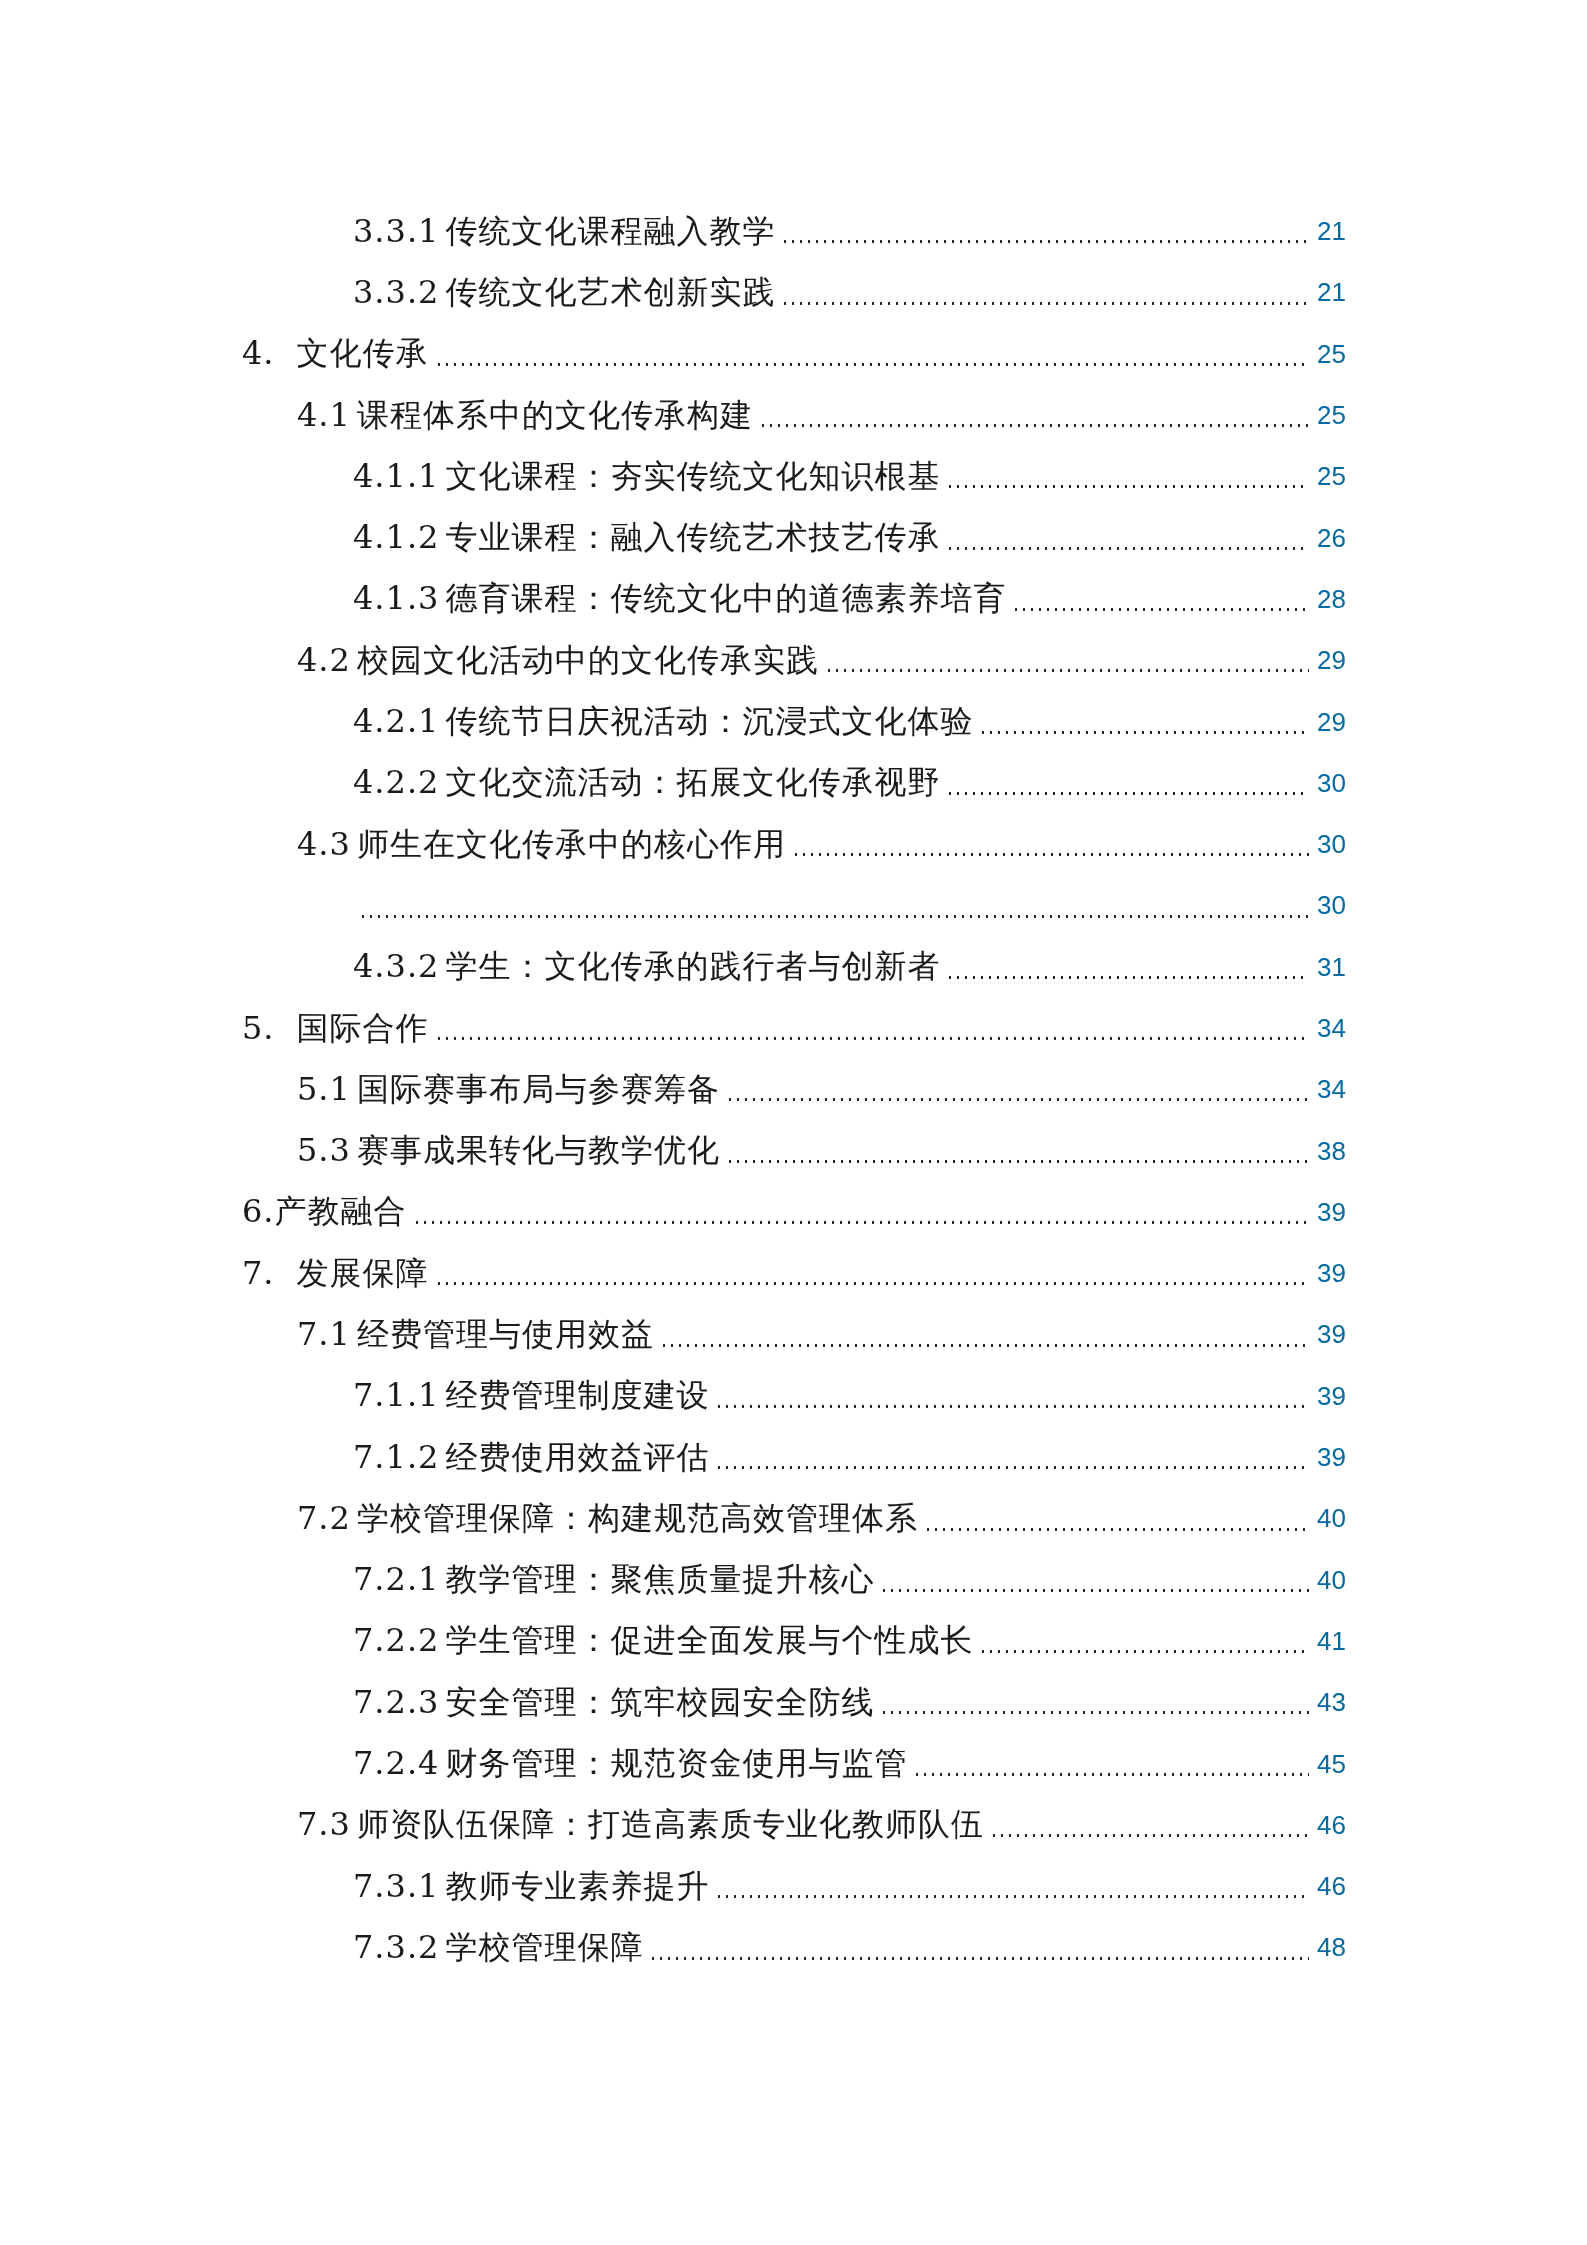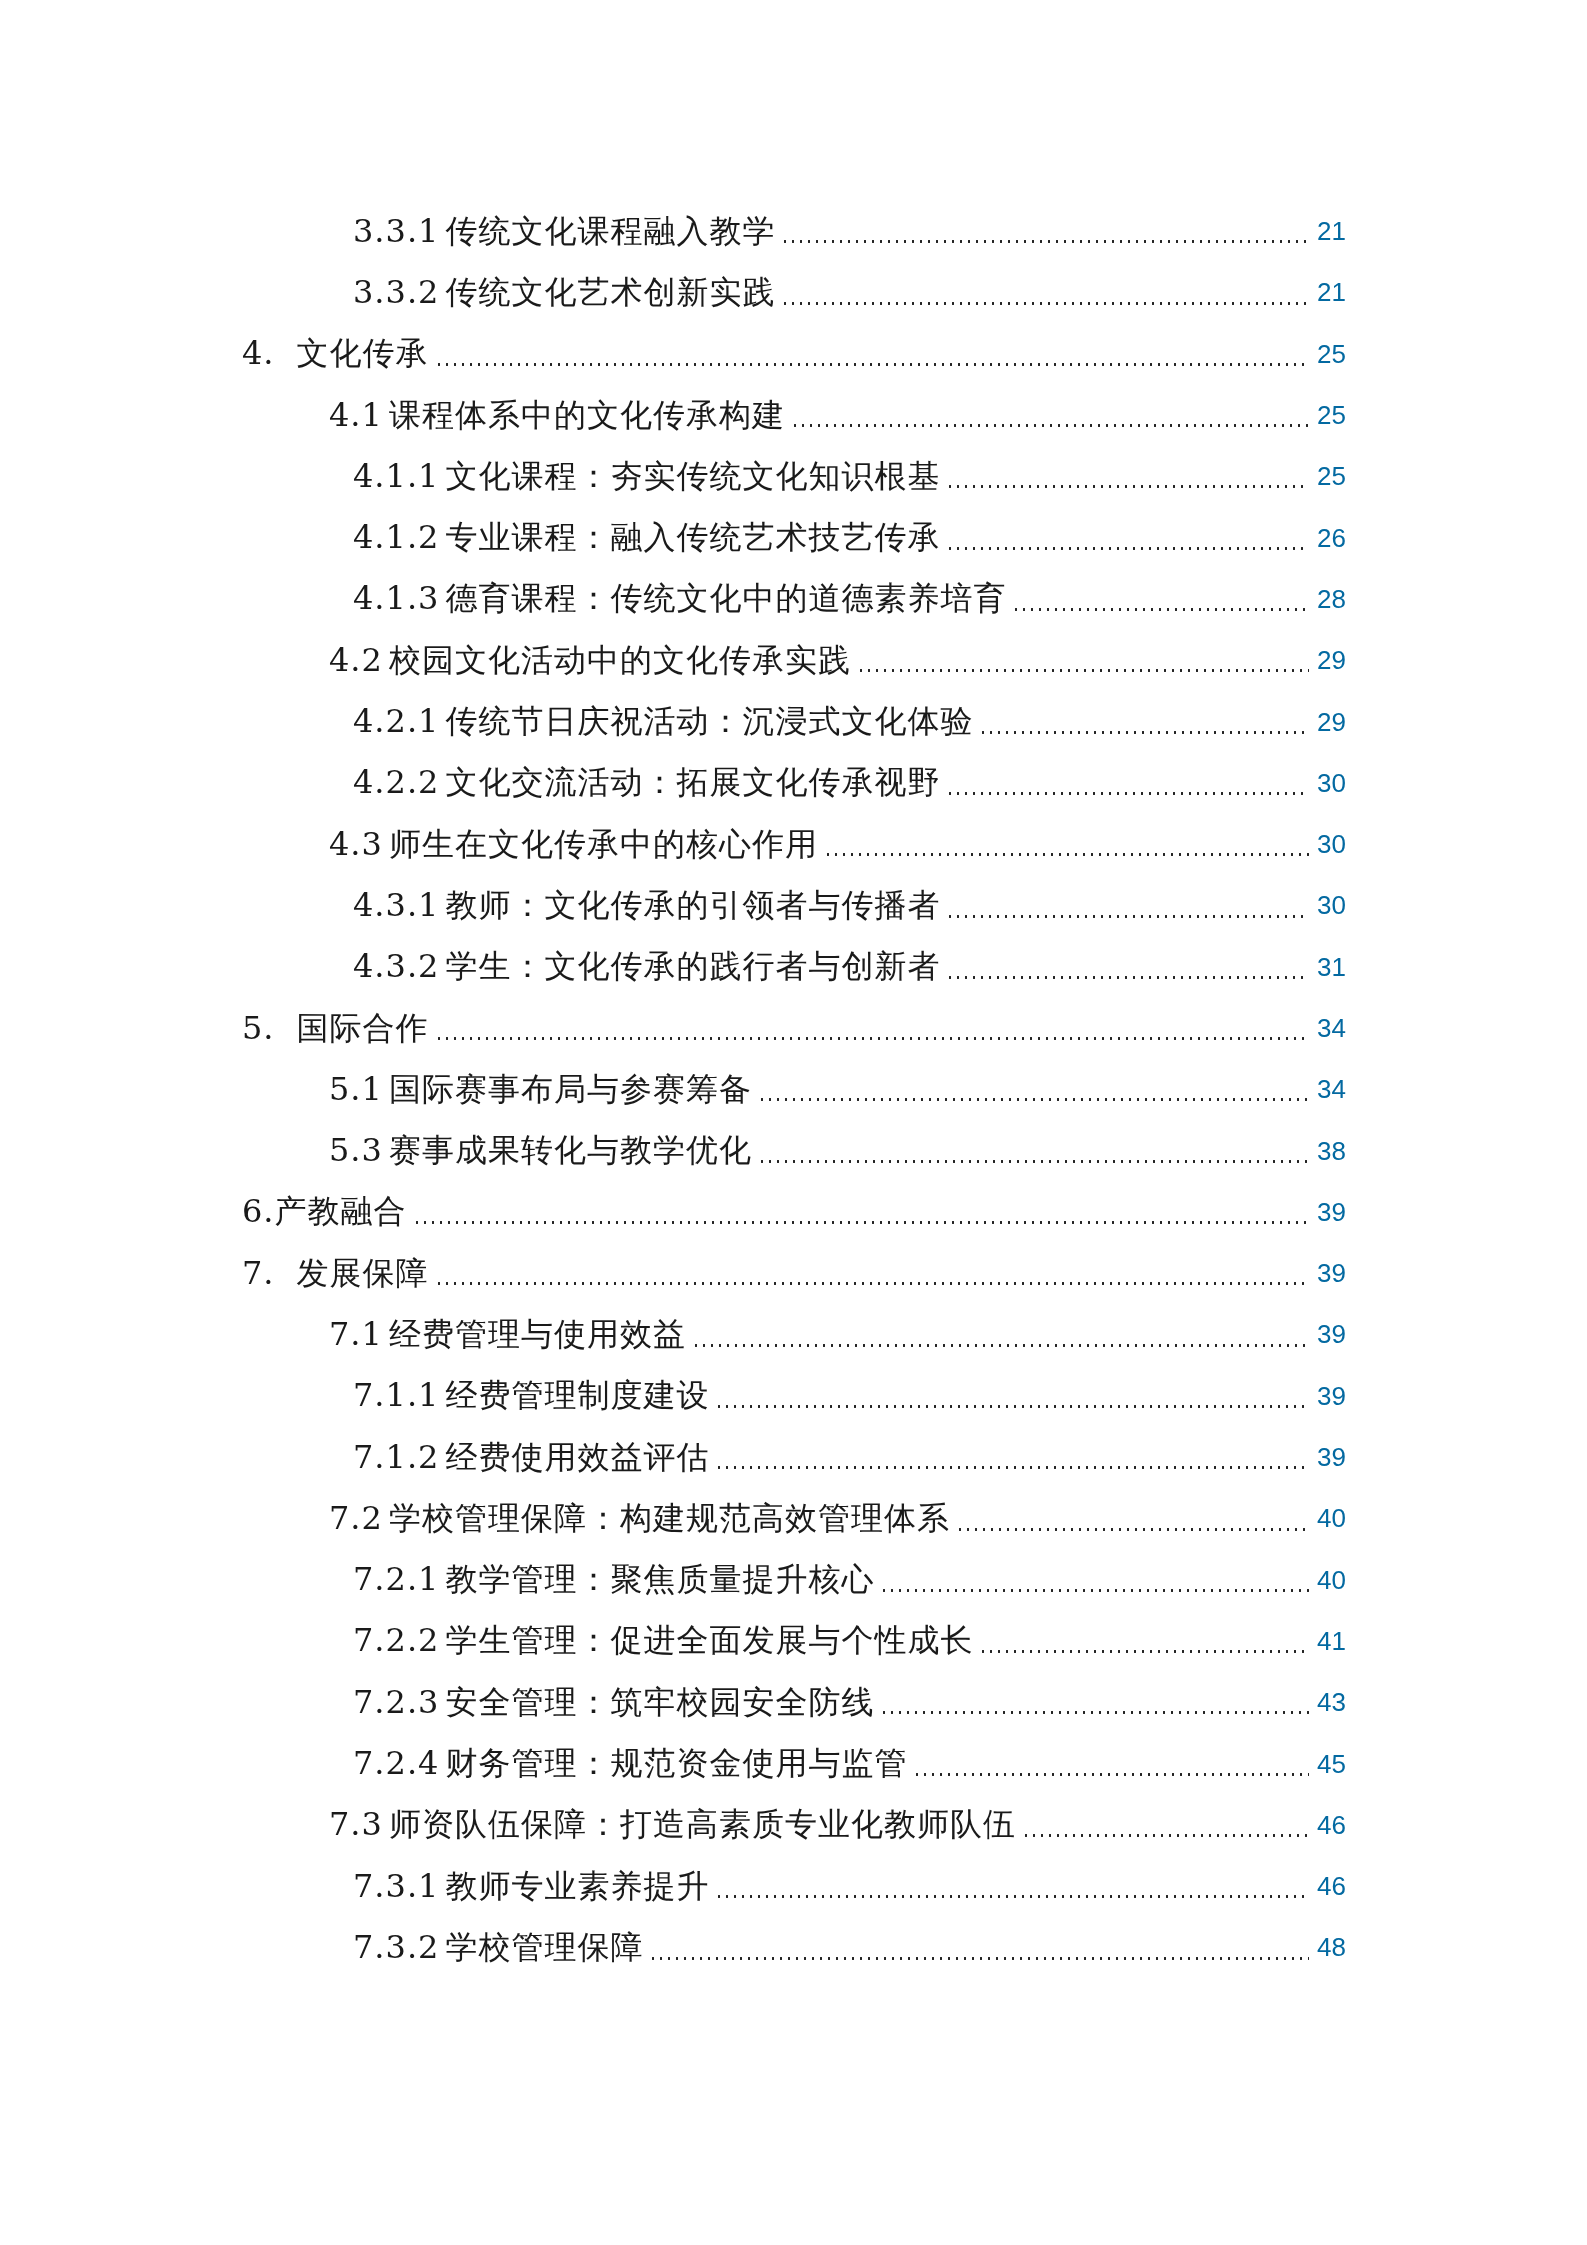--- a/index.html
+++ b/index.html
@@ -8,21 +8,21 @@
   .toc { position: absolute; left: 0; top: 201px; width: 1587px; margin: 0; padding: 0; list-style: none; }
   .toc-row {
     position: relative;
     height: 61.3px;
     display: flex;
     align-items: center;
     box-sizing: border-box;
     padding-right: calc(1587px - 1346px);
   }
   .toc-row.l1 { padding-left: 242px; }
-  .toc-row.l2 { padding-left: 297px; margin-left: 32px; }
+  .toc-row.l2 { padding-left: 297px; }
   .toc-row.l3 { padding-left: 353px; }
   .toc-title {
     font-family: "DejaVu Serif", "Liberation Serif", serif;
     font-size: 32px;
     color: #1a1a1a;
     white-space: nowrap;
     letter-spacing: 1px;
   }
   .toc-num { margin-right: 6px; }
   .toc-leader {
@@ -98,21 +98,20 @@
       <span class="toc-title"><span class="toc-num">4.2.2</span><span>文化交流活动：拓展文化传承视野</span></span>
       <span class="toc-leader"></span>
       <span class="toc-page">30</span>
     </li>
     <li class="toc-row l2">
       <span class="toc-title"><span class="toc-num">4.3</span><span>师生在文化传承中的核心作用</span></span>
       <span class="toc-leader"></span>
       <span class="toc-page">30</span>
     </li>
     <li class="toc-row l3">
-      <span class="toc-title"><span class="toc-num">4.3.1</span><span>教师：文化传承的引领者与传播者</span></span>
       <span class="toc-leader"></span>
       <span class="toc-page">30</span>
     </li>
     <li class="toc-row l3">
       <span class="toc-title"><span class="toc-num">4.3.2</span><span>学生：文化传承的践行者与创新者</span></span>
       <span class="toc-leader"></span>
       <span class="toc-page">31</span>
     </li>
     <li class="toc-row l1">
       <span class="toc-title"><span class="toc-num" style="margin-right:22px">5.</span><span>国际合作</span></span>

